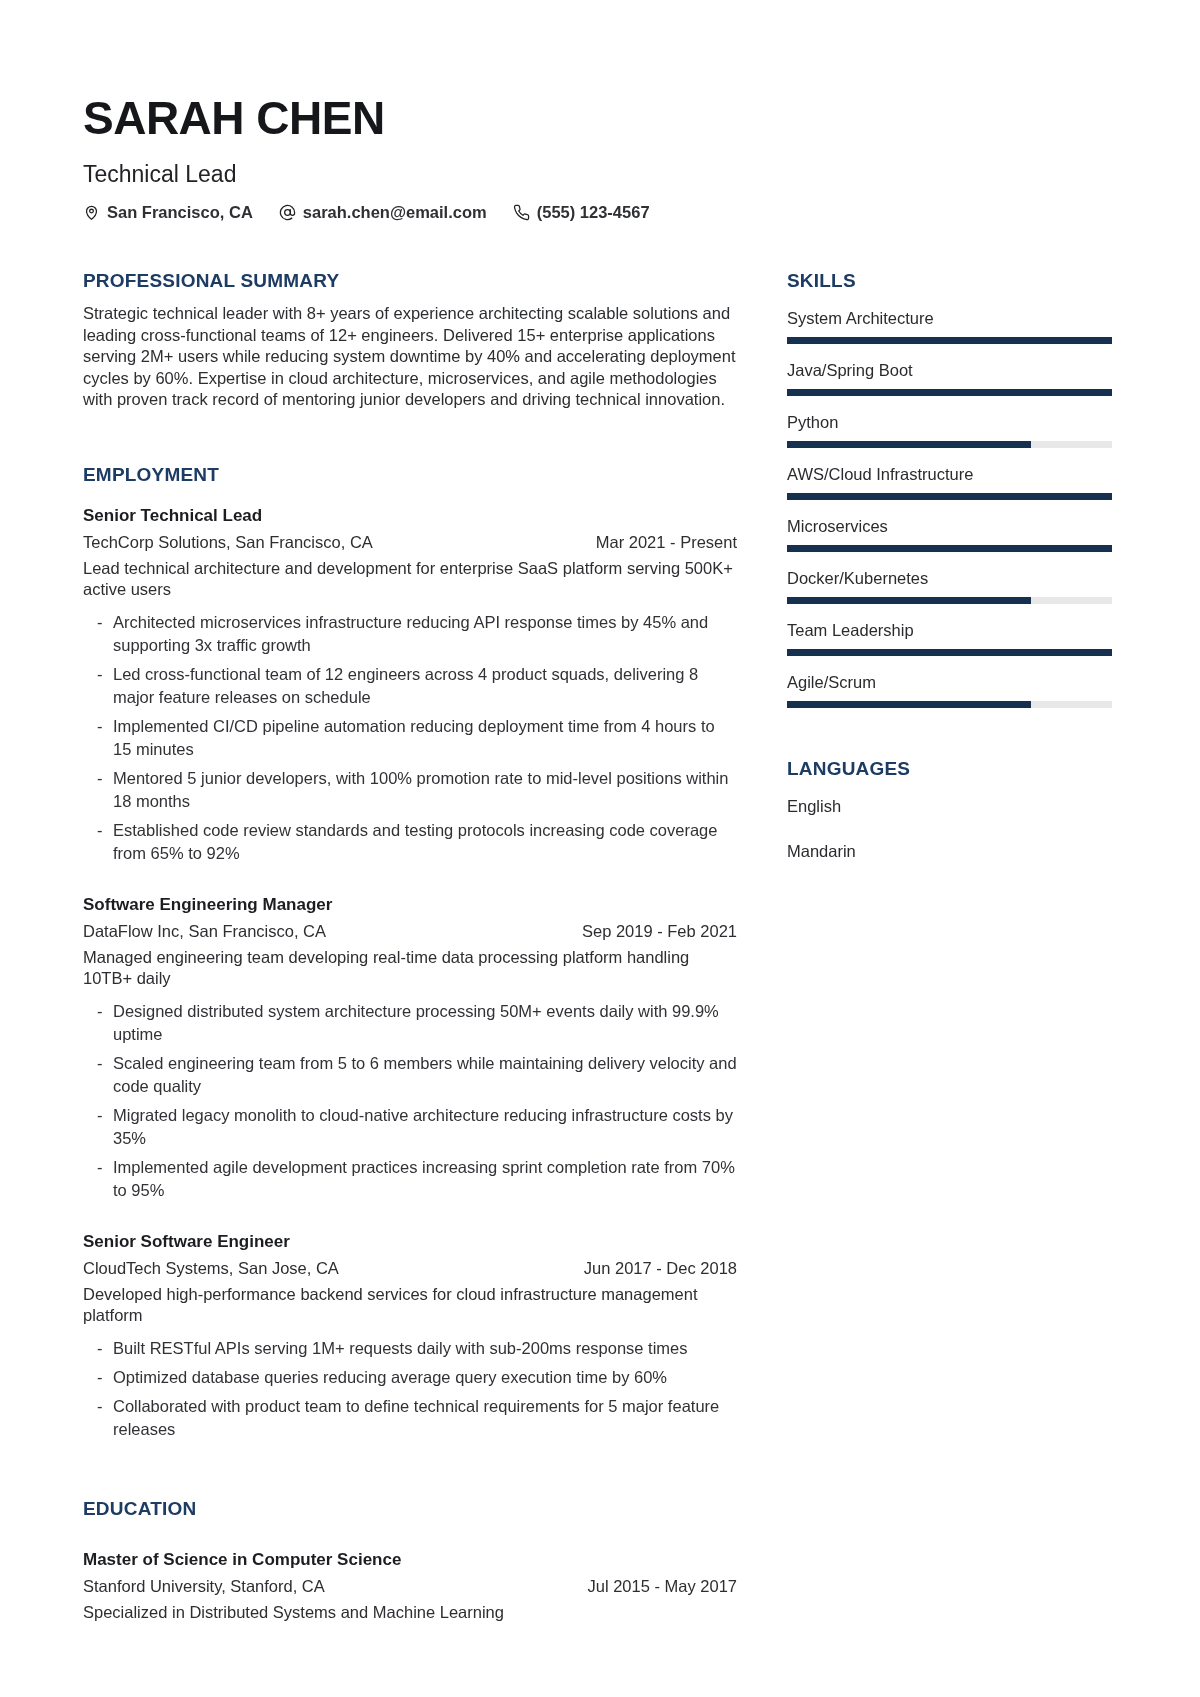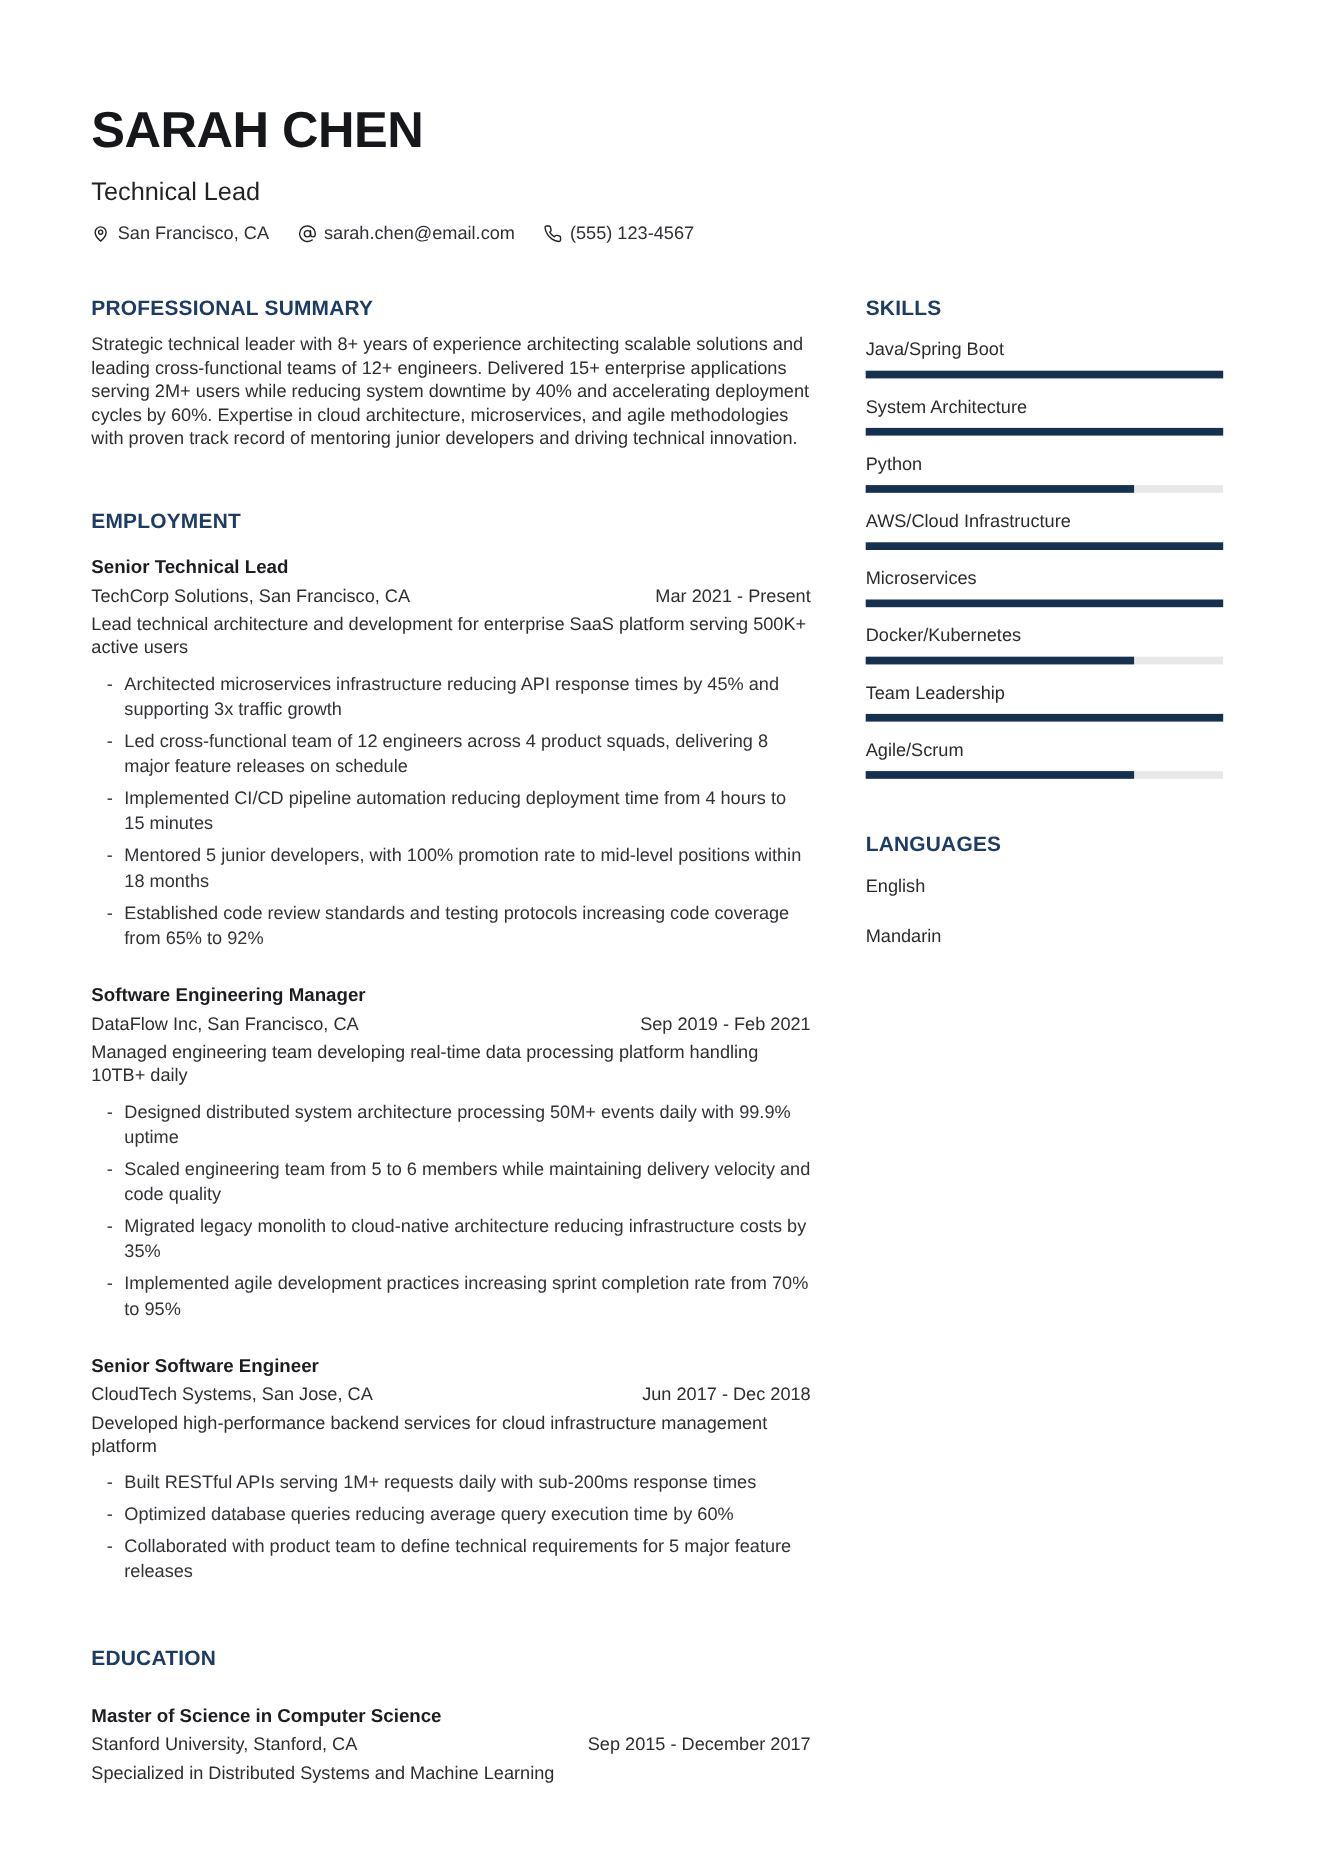--- a/index.html
+++ b/index.html
@@ -30,20 +30,21 @@
     line-height: 1.2;
   }
   .contact-row {
     margin-top: 13px;
     display: flex;
     align-items: center;
     gap: 26px;
     font-size: 16.5px;
     color: #2f3034;
     line-height: 1.35;
+    font-weight: bold;
   }
   .contact-item { display: flex; align-items: center; gap: 7px; }
   .contact-item svg { width: 17px; height: 17px; stroke: #222; fill: none; stroke-width: 1.8; stroke-linecap: round; stroke-linejoin: round; }
   
   .columns { display: flex; gap: 50px; margin-top: 45px; }
   .main-col { width: 654px; flex: 0 0 654px; }
   .side-col { width: 325px; flex: 0 0 325px; }
   .section-heading {
     font-size: 19px;
     font-weight: 700;
@@ -210,40 +211,40 @@
               </div>
           </div>
         </div>
       </div>
 
       <div class="education-section">
         <div class="section-heading">EDUCATION</div>
         <div class="degree">Master of Science in Computer Science</div>
         <div class="school-row">
           <span>Stanford University, Stanford, CA</span>
-          <span>Sep 2015 - December 2017</span>
+          <span>Jul 2015 - May 2017</span>
         </div>
         <div class="edu-details">Specialized in Distributed Systems and Machine Learning</div>
       </div>
 
     </div>
 
     <div class="side-col">
 
       <div class="skills-section">
         <div class="section-heading">SKILLS</div>
 
         <div class="skill-item">
+          <div class="skill-label">System Architecture</div>
+          <div class="skill-bar-track">
+              <div class="skill-bar-fill" style="width: 100%;"></div>
+            </div>
+        </div>
+        <div class="skill-item">
           <div class="skill-label">Java/Spring Boot</div>
-          <div class="skill-bar-track">
-              <div class="skill-bar-fill" style="width: 100%;"></div>
-            </div>
-        </div>
-        <div class="skill-item">
-          <div class="skill-label">System Architecture</div>
           <div class="skill-bar-track">
               <div class="skill-bar-fill" style="width: 100%;"></div>
             </div>
         </div>
         <div class="skill-item">
           <div class="skill-label">Python</div>
           <div class="skill-bar-track">
               <div class="skill-bar-fill" style="width: 75%;"></div>
             </div>
         </div>

